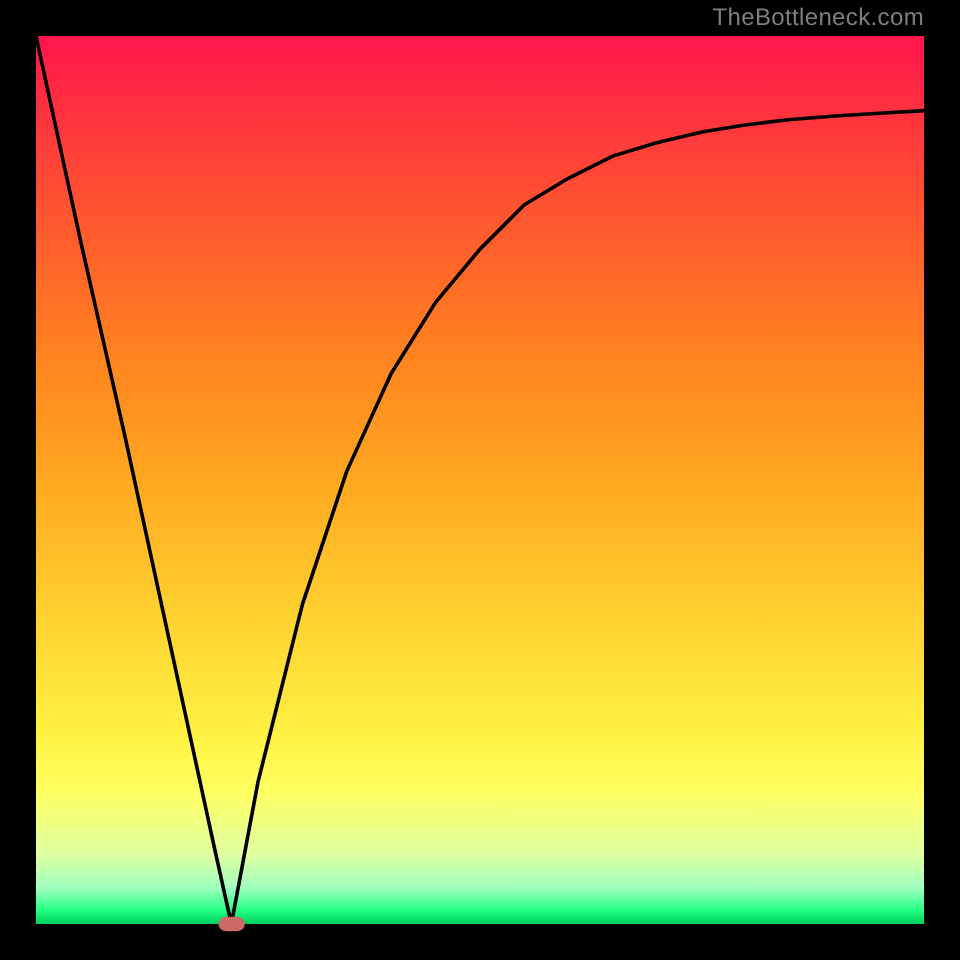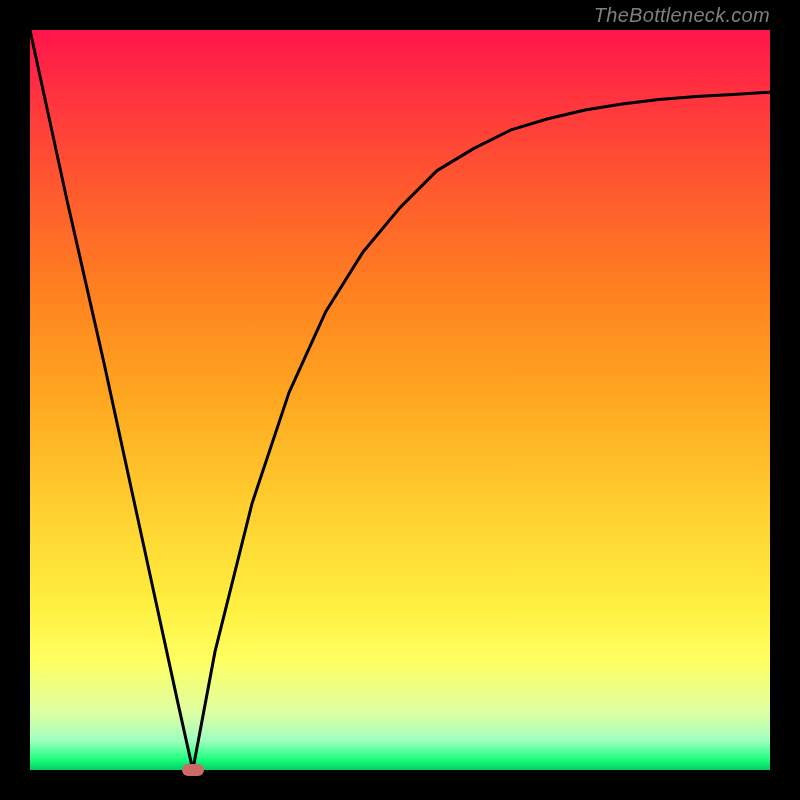--- a/index.html
+++ b/index.html
@@ -7,21 +7,20 @@
     padding: 0;
     width: 800px;
     height: 800px;
     background: #000000;
     overflow: hidden;
   }
   .container {
     position: relative;
     width: 800px;
     height: 607px;
-    font-style: italic;
   }
   .plot-area {
     position: absolute;
     left: 30px;
     top: 30px;
     width: 740px;
     height: 740px;
     background: linear-gradient(to bottom,
       #ff154b 0%,
       #ff3040 8%,

